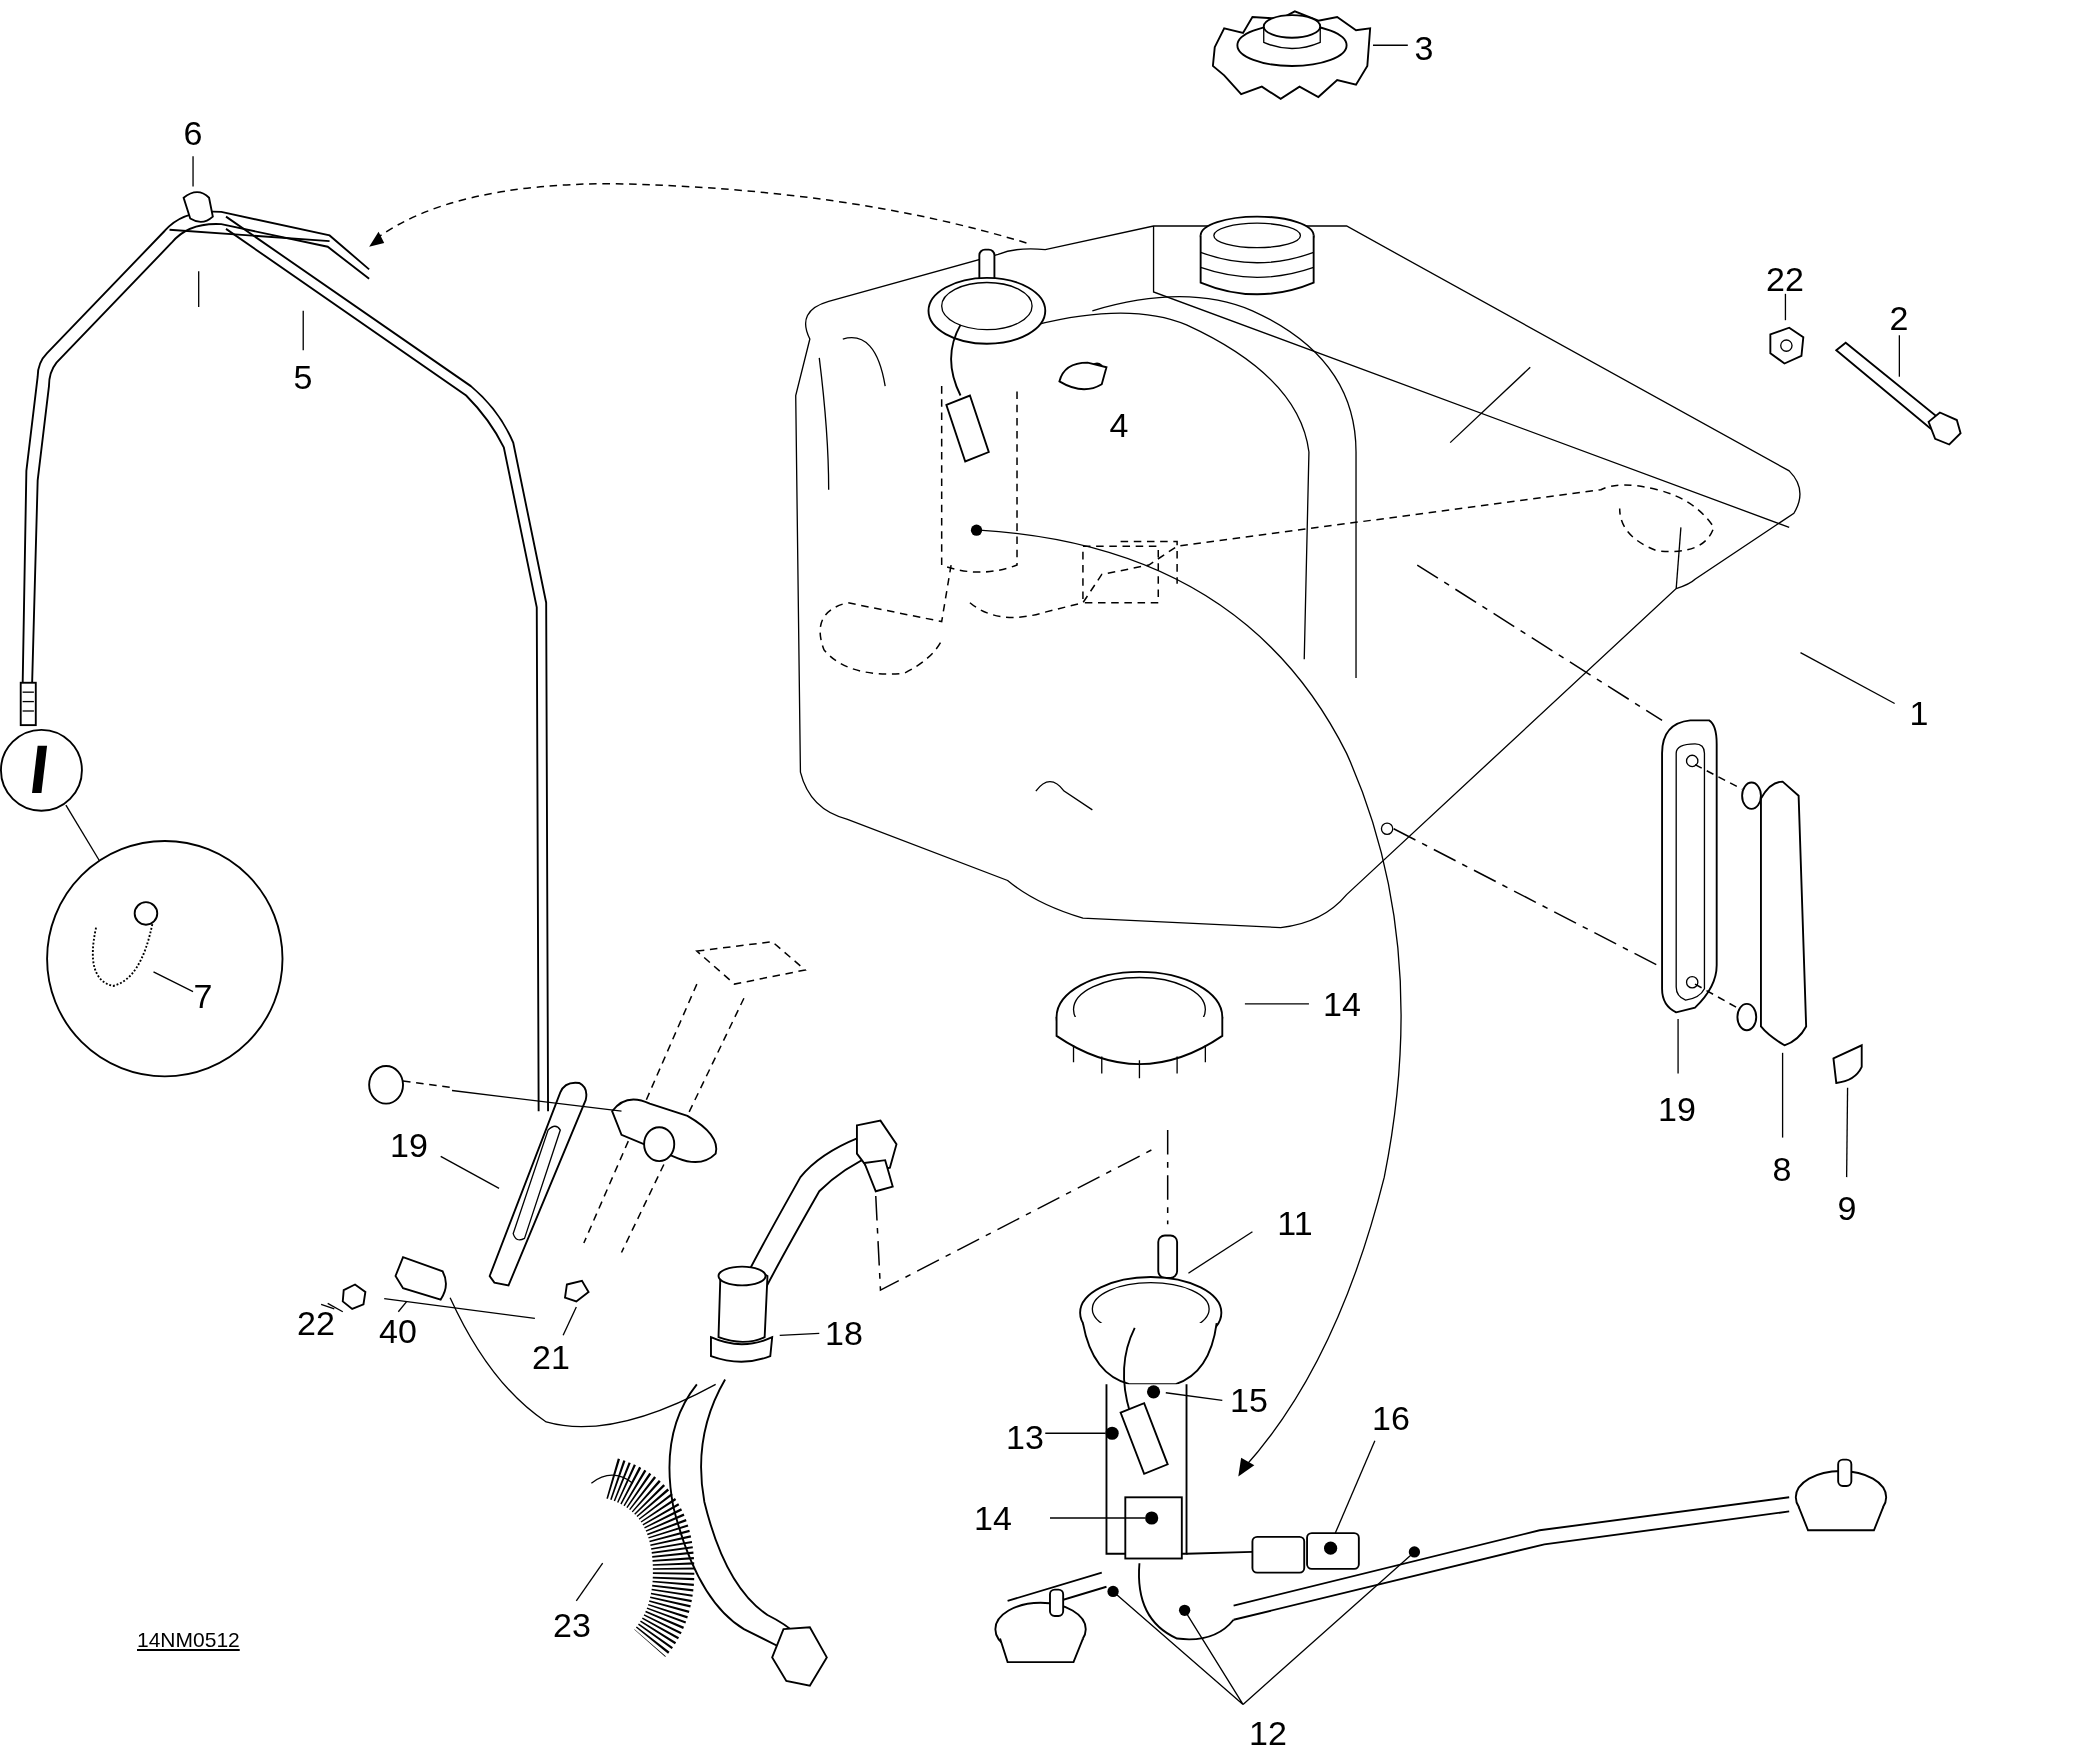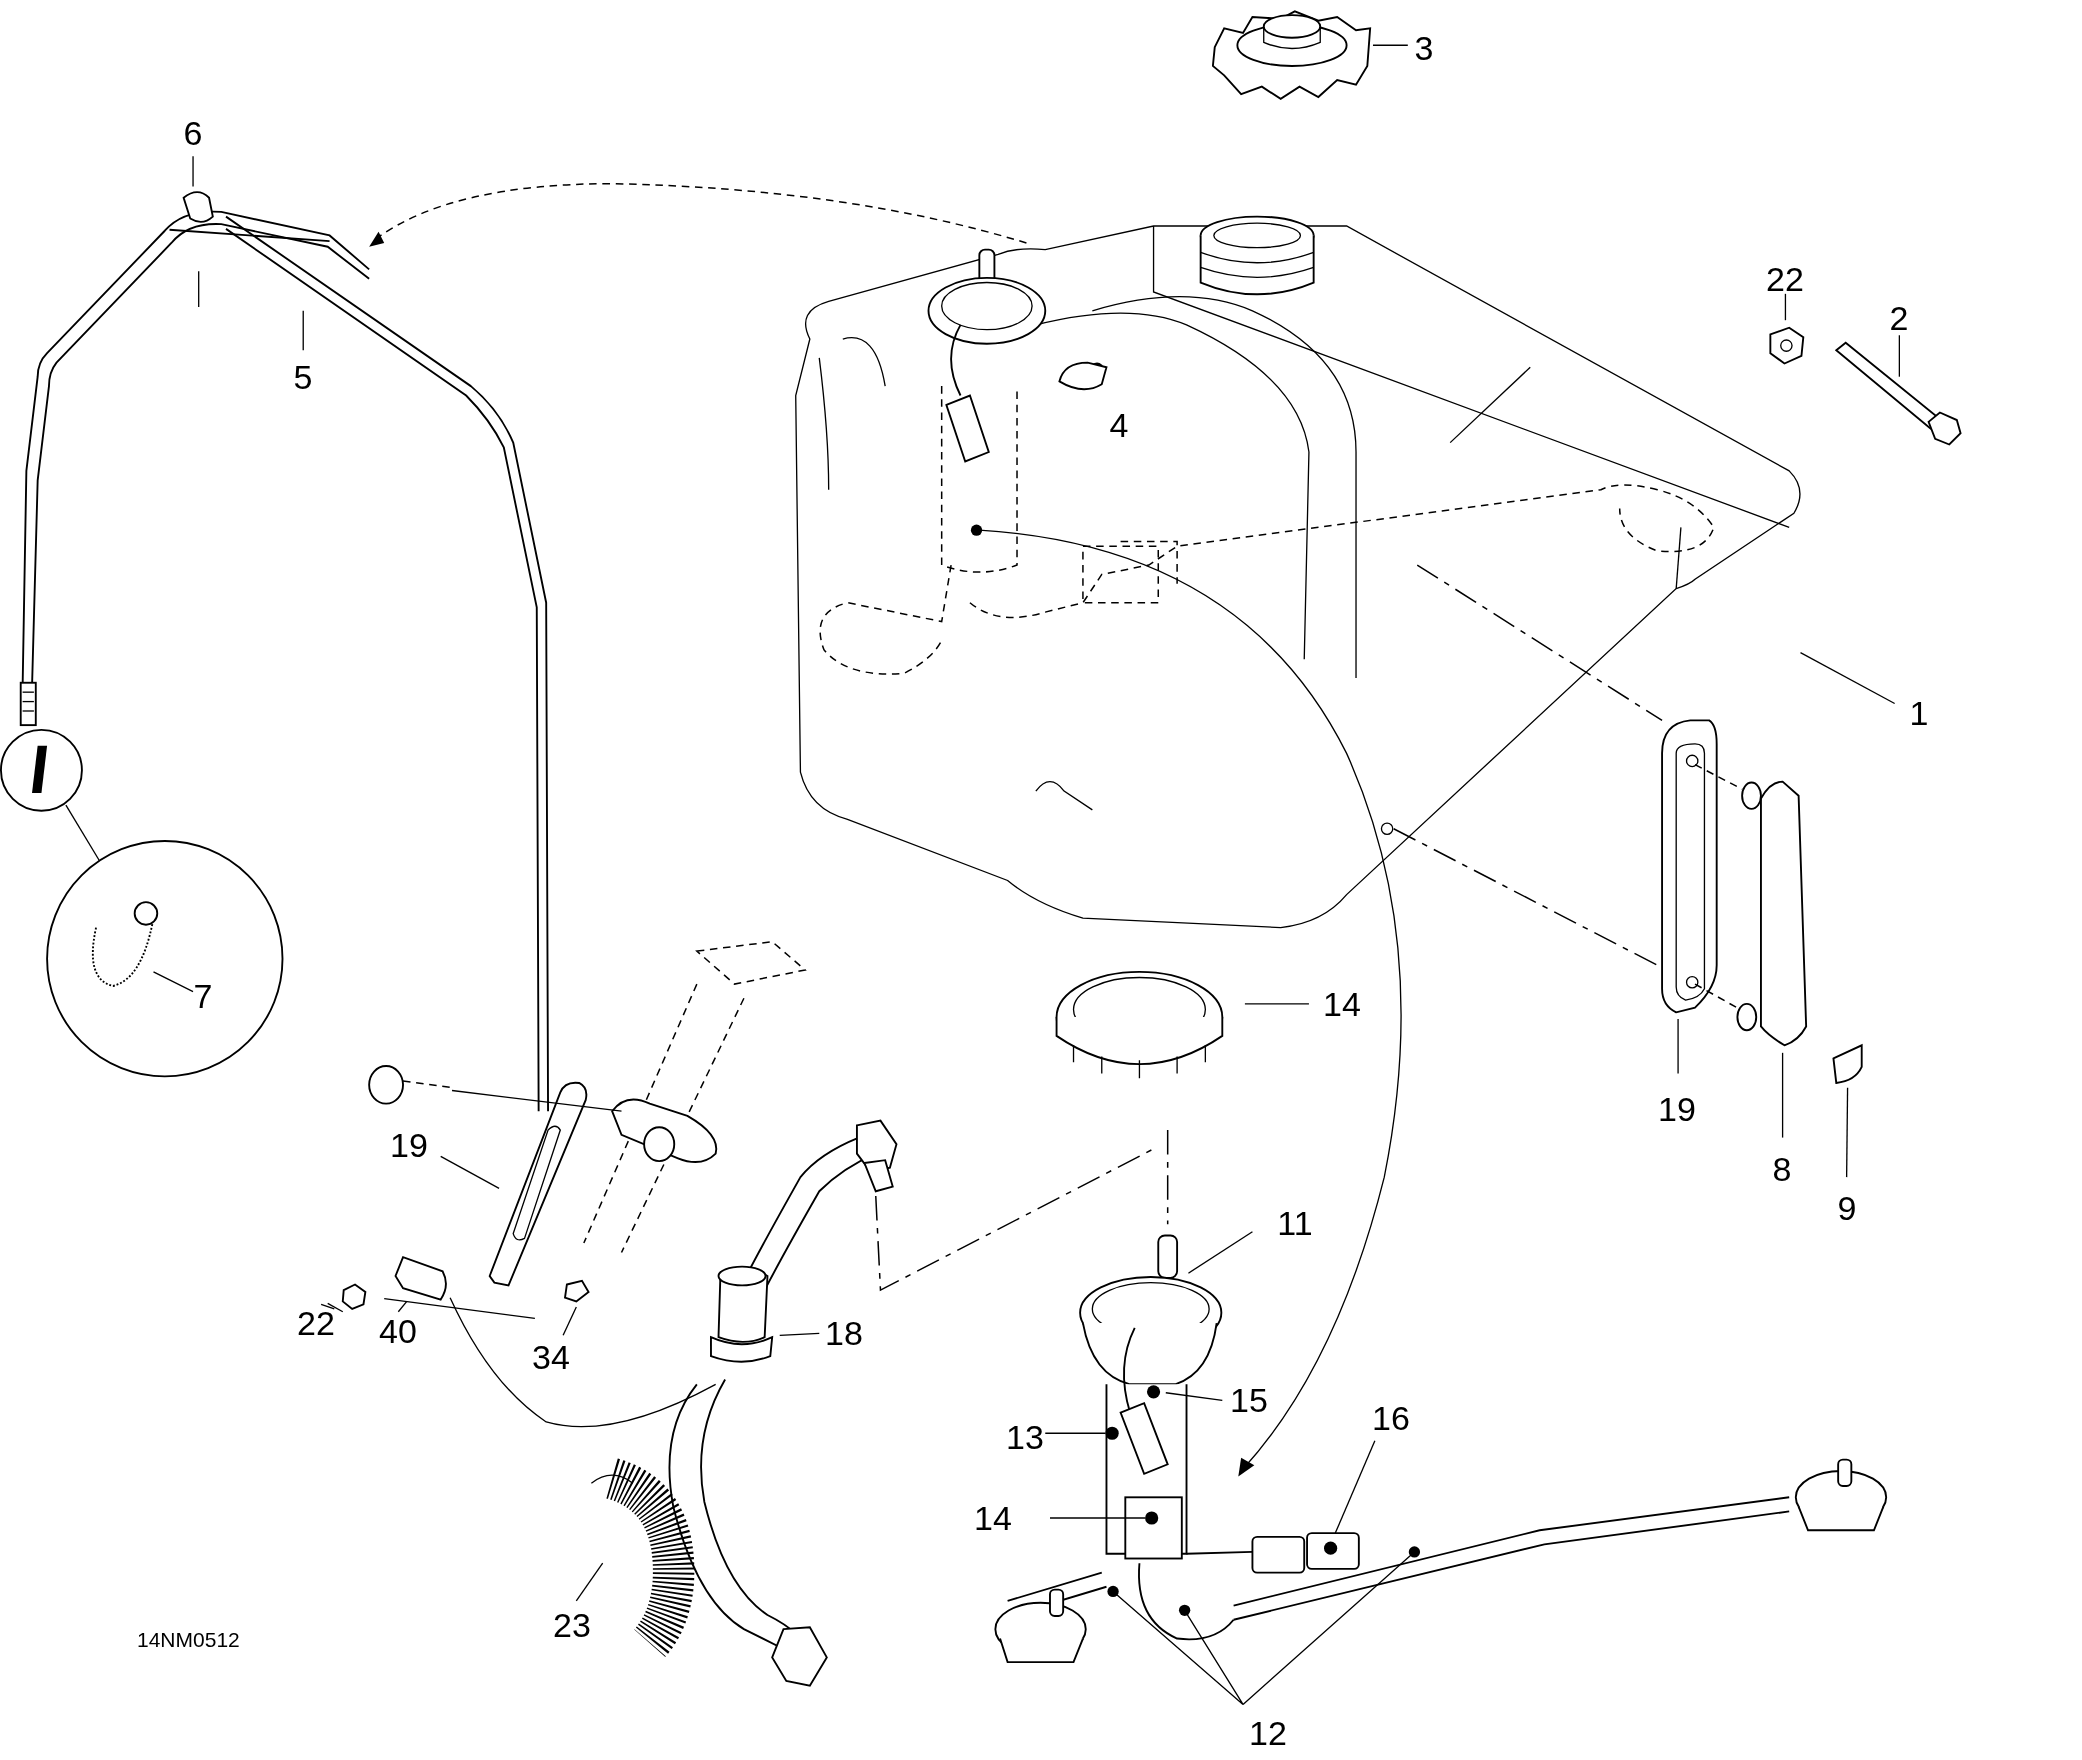--- a/index.html
+++ b/index.html
@@ -6,21 +6,21 @@
   body{width:2083px;height:1761px;overflow:hidden;font-family:"Liberation Sans",sans-serif;}
   #stage{position:absolute;left:0;top:0;width:2083px;height:1761px;}
   svg{position:absolute;left:0;top:0;}
   .ln{fill:none;stroke:#000;stroke-width:2;}
   .thin{fill:none;stroke:#000;stroke-width:1.4;}
   .dash{fill:none;stroke:#000;stroke-width:1.6;stroke-dasharray:8 6;}
   .dashlong{fill:none;stroke:#000;stroke-width:1.6;stroke-dasharray:26 8 6 8;}
   .part{fill:#fff;stroke:#000;stroke-width:2;}
   .dot{fill:#000;}
   .callout{position:absolute;font-size:34px;color:#000;line-height:1;white-space:nowrap;transform:translate(-50%,-50%);}
-  .ref{position:absolute;font-size:21px;color:#000;line-height:1;white-space:nowrap;}
+  .ref{position:absolute;font-size:21px;color:#000;line-height:1;white-space:nowrap;text-decoration:underline;}
 </style>
 </head>
 <body>
 
 <div id="stage">
 <svg width="2083" height="1761" viewBox="0 0 2212 1870">
 
   <g>
     <path class="thin" d="M860 360 Q845 330 880 320 L1060 270 Q1080 262 1110 265 L1225 240 L1430 240 L1900 500 Q1920 520 1905 545 L1800 615 Q1795 620 1780 625 L1430 950 Q1405 980 1360 985 L1150 975 Q1100 960 1070 935 L900 870 Q860 860 850 820 L845 420 Z"></path>
     <path class="thin" d="M1225 240 L1225 310 L1900 560"></path>
@@ -248,20 +248,20 @@
 <span class="callout" style="left:1295px;top:1223px">11</span>
 <span class="callout" style="left:1268px;top:1733px">12</span>
 <span class="callout" style="left:1025px;top:1437px">13</span>
 <span class="callout" style="left:993px;top:1518px">14</span>
 <span class="callout" style="left:1249px;top:1400px">15</span>
 <span class="callout" style="left:1391px;top:1418px">16</span>
 <span class="callout" style="left:1342px;top:1004px">14</span>
 <span class="callout" style="left:844px;top:1333px">18</span>
 <span class="callout" style="left:409px;top:1145px">19</span>
 <span class="callout" style="left:398px;top:1331px">40</span>
-<span class="callout" style="left:551px;top:1357px">34</span>
+<span class="callout" style="left:551px;top:1357px">21</span>
 <span class="callout" style="left:1785px;top:279px">22</span>
 <span class="callout" style="left:316px;top:1323px">22</span>
 <span class="callout" style="left:572px;top:1625px">23</span>
 
 <span class="ref" style="left:137px;top:1629px">14NM0512</span>
 </div>
 
 
 </body></html>

